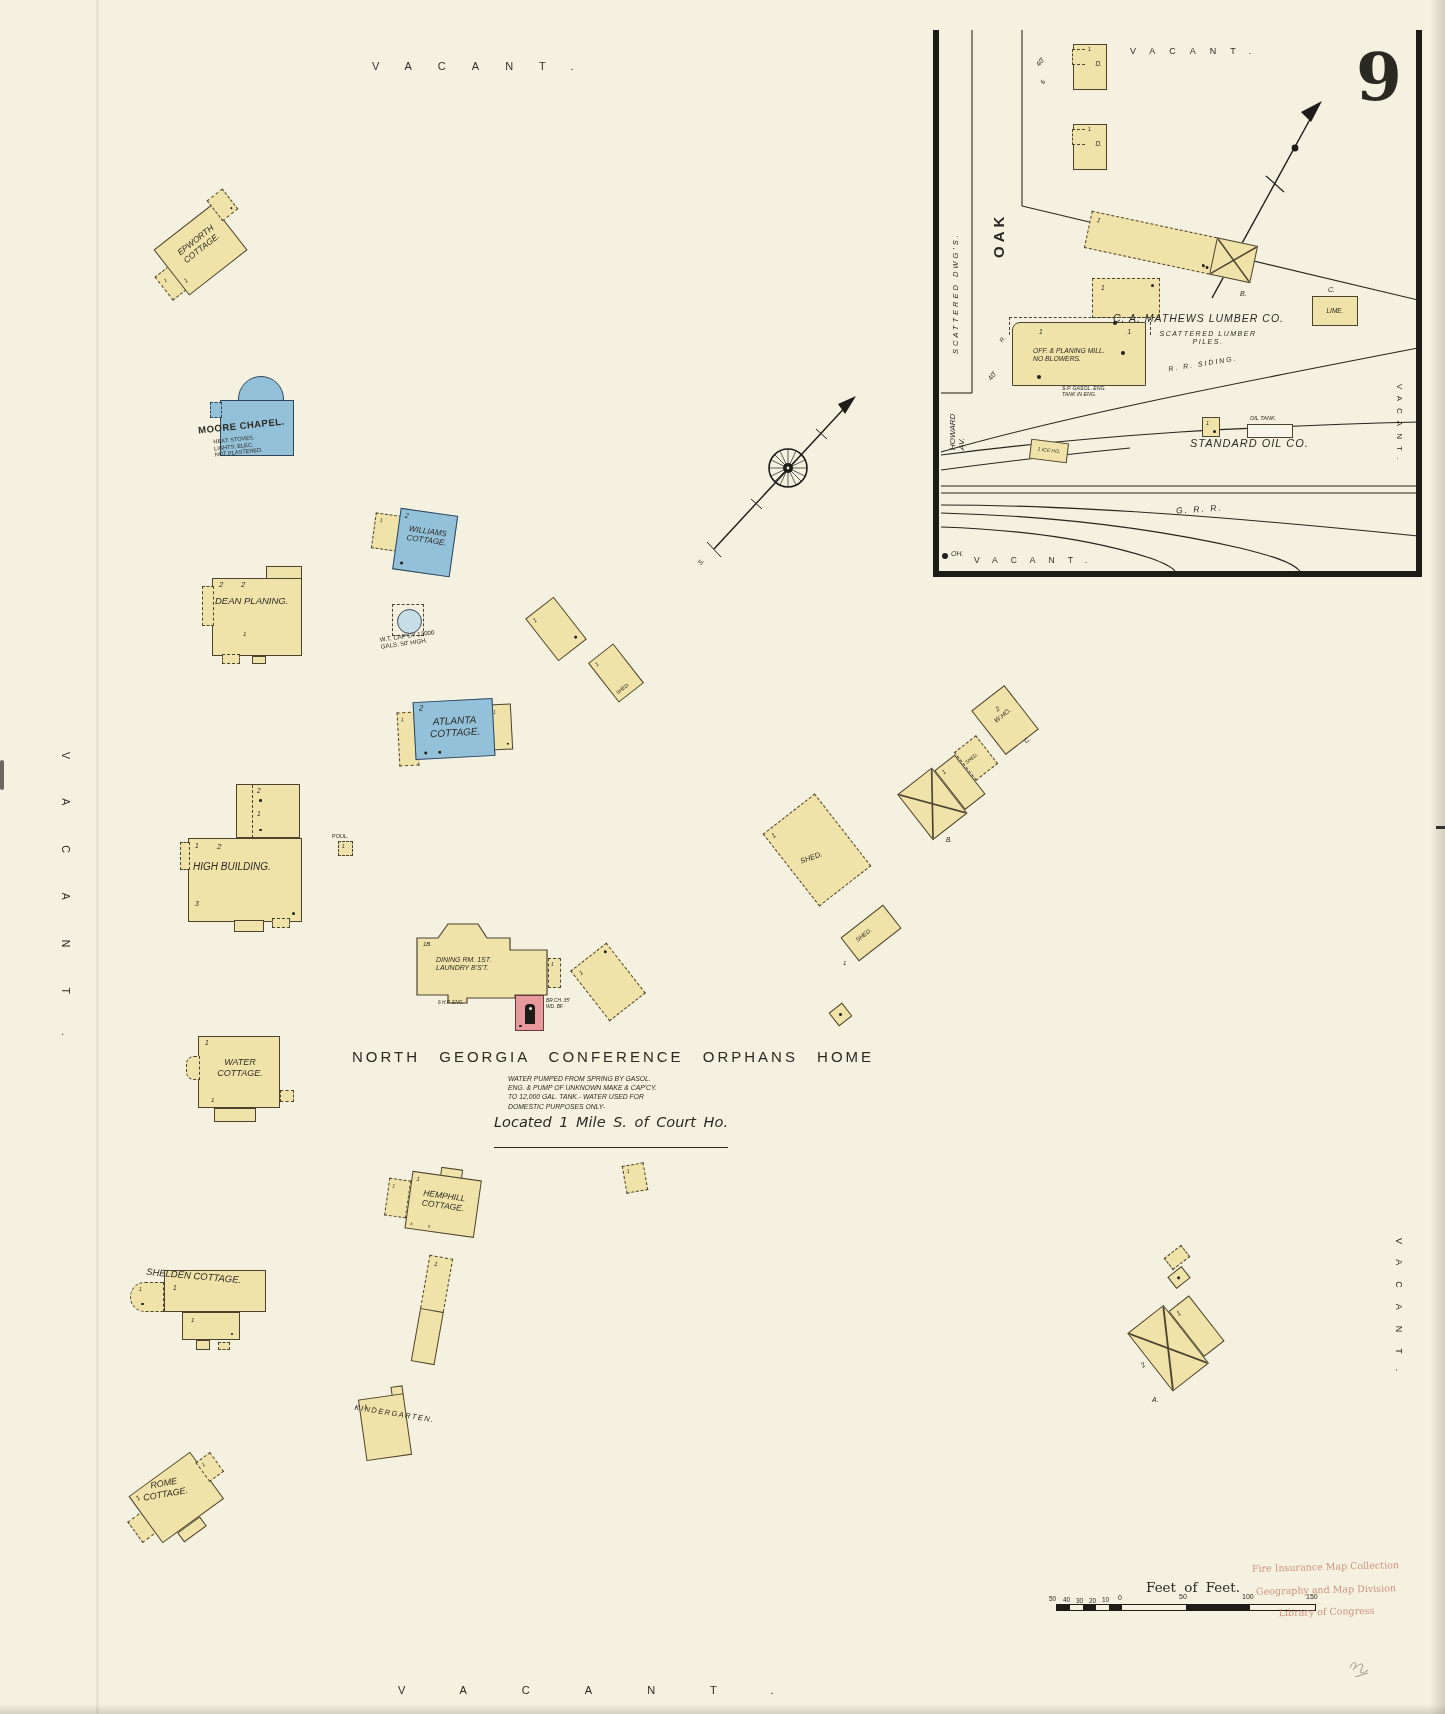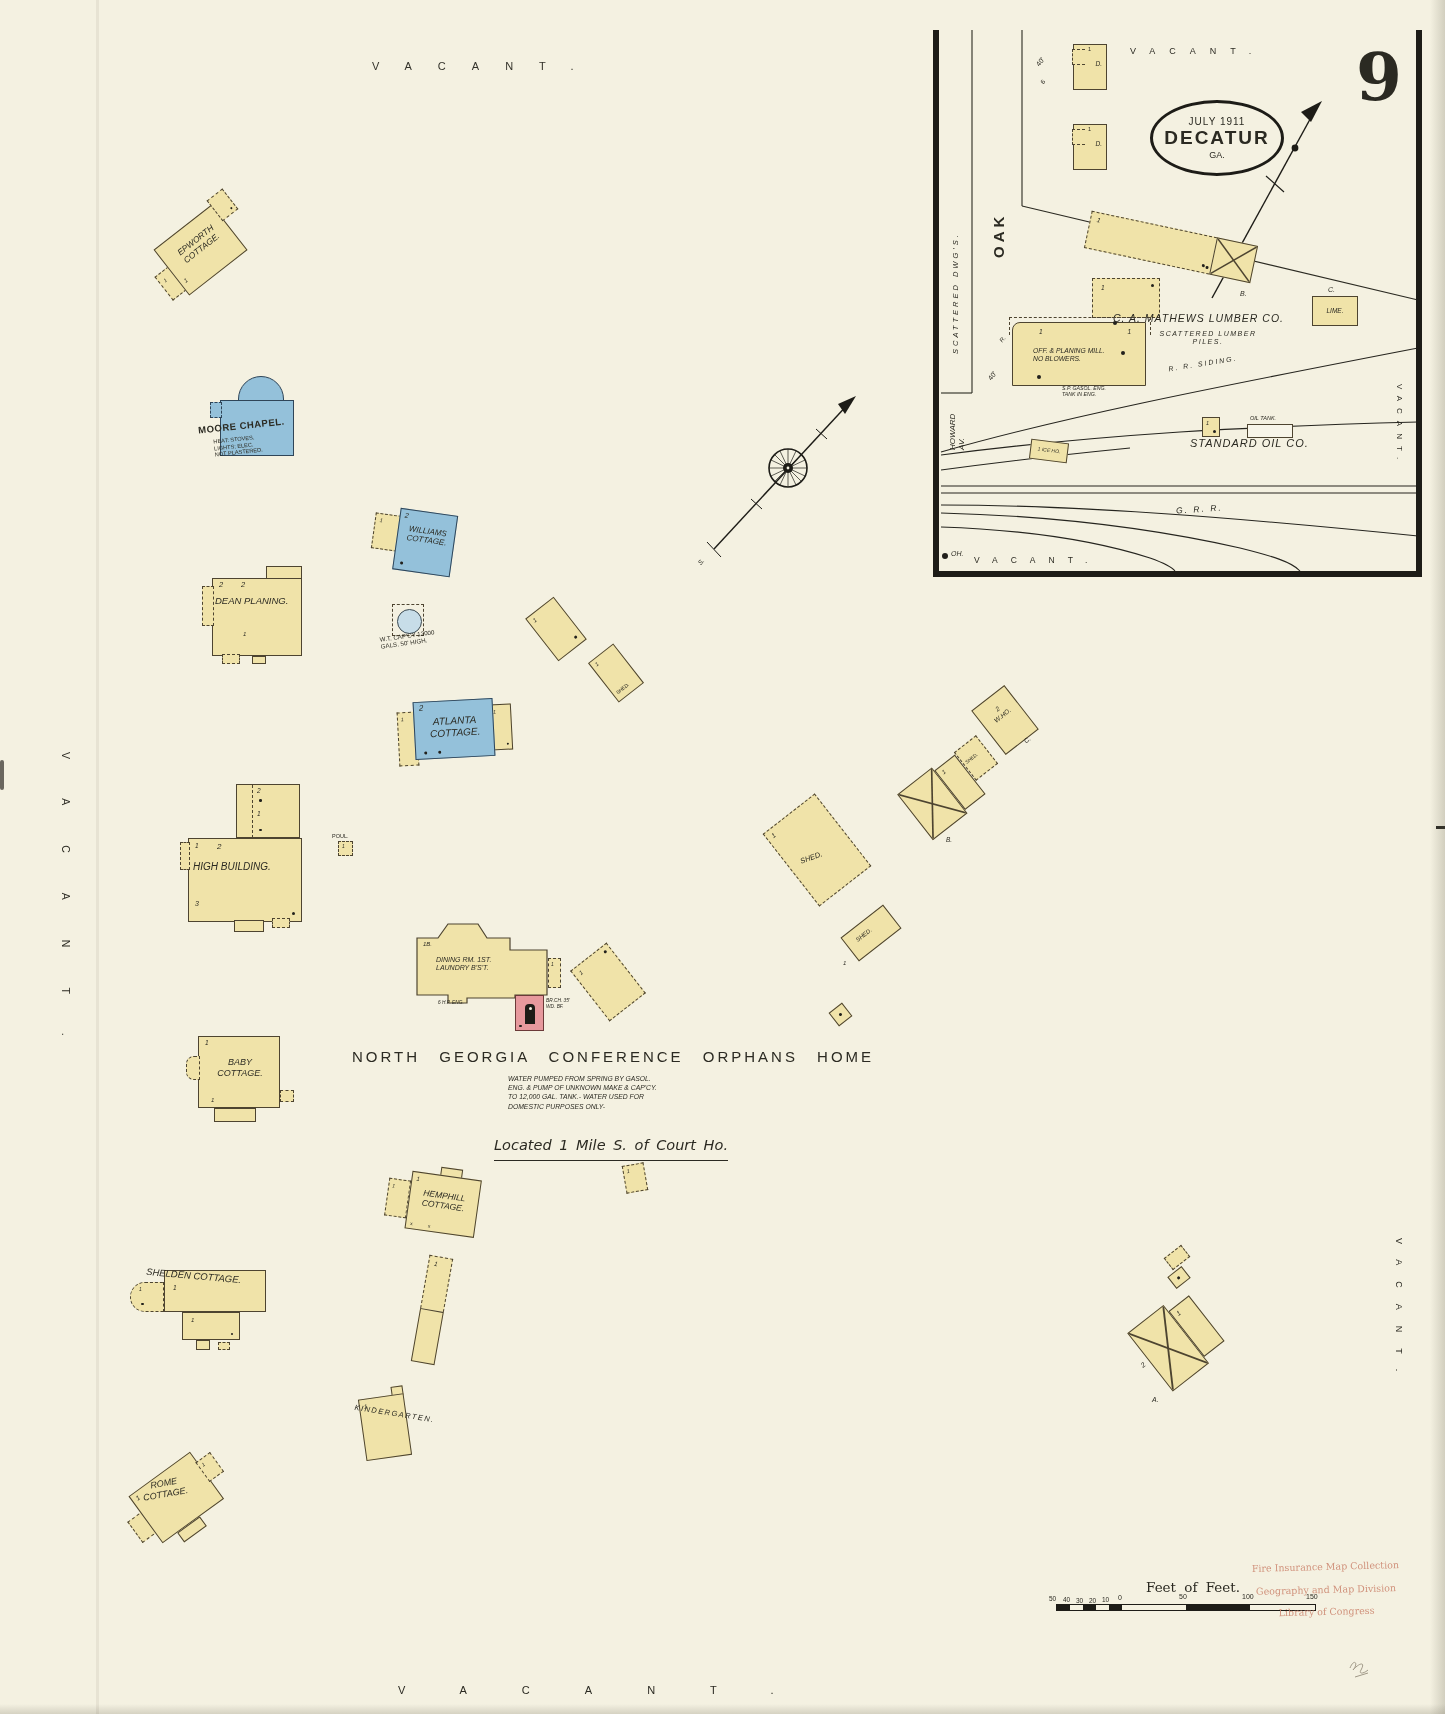--- a/index.html
+++ b/index.html
@@ -82,25 +82,20 @@
       <path d="M1350,1668 c4,-10 9,-5 3,2 c6,-7 13,-9 8,0 c-3,5 4,3 7,0"></path>
       <line x1="1355" y1="1677" x2="1368" y2="1673"></line>
     </g>
   </svg>
 
   <div class="thick" style="left:933px;top:30px;width:6px;height:547px;"></div>
   <div class="thick" style="left:933px;top:571px;width:489px;height:6px;"></div>
   <div class="thick" style="left:1416px;top:30px;width:6px;height:547px;"></div>
 
   <div class="lbl ser" style="left:1356px;top:44px;font-size:66px;font-weight:bold;line-height:1;">9</div>
-  <div style="position:absolute;left:1150px;top:100px;width:128px;height:70px;border:3px solid #1d1c17;border-radius:50%;display:flex;flex-direction:column;align-items:center;justify-content:center;">
-    <div class="lbl" style="position:static;font-size:10px;letter-spacing:1px;">JULY 1911</div>
-    <div class="lbl" style="position:static;font-size:19px;letter-spacing:2px;font-weight:bold;">DECATUR</div>
-    <div class="lbl" style="position:static;font-size:9px;">GA.</div>
-  </div>
 
   <div class="lbl vac" style="left:372px;top:60px;">VACANT.</div>
   <div class="lbl" style="left:1130px;top:46px;font-size:9px;letter-spacing:14px;">VACANT.</div>
   <div class="lbl" style="left:974px;top:555px;font-size:8.5px;letter-spacing:13px;">VACANT.</div>
   <div class="lbl vrt" style="left:1404px;top:384px;font-size:8px;letter-spacing:7px;transform:rotate(90deg);">VACANT.</div>
   <div class="lbl vrt" style="left:1404px;top:1238px;font-size:9px;letter-spacing:16px;transform:rotate(90deg);">VACANT.</div>
   <div class="lbl vrt" style="left:72px;top:752px;font-size:10.5px;letter-spacing:40px;transform:rotate(90deg);">VACANT.</div>
   <div class="lbl" style="left:398px;top:1684px;font-size:11px;letter-spacing:55px;">VACANT.</div>
 
   <div class="lbl vrt" style="left:990px;top:258px;font-size:15px;font-weight:bold;letter-spacing:4px;transform:rotate(-90deg);">OAK</div>
@@ -342,34 +337,34 @@
     </div>
   </div>
   <div class="wrap" style="left:832px;top:1006px;width:17px;height:17px;transform:rotate(-38deg);">
     <div class="bld" style="left:0;top:0;width:17px;height:17px;">
         <span class="dot" style="left:6px;top:6px;width:3px;height:3px;"></span>
       </div>
   </div>
 
   <div class="bld" style="left:198px;top:1036px;width:82px;height:72px;">
     <span class="mark" style="left:6px;top:3px;font-size:6.5px;font-style:italic;">1</span>
-    <div class="lbl it" style="left:14px;top:20px;font-size:9px;text-align:center;width:54px;">BABY
+    <div class="lbl it" style="left:14px;top:20px;font-size:9px;text-align:center;width:54px;">WATER
 COTTAGE.</div>
     <span class="mark" style="left:12px;bottom:4px;font-size:6px;font-style:italic;">1</span>
   </div>
   <div class="bld dash" style="left:186px;top:1056px;width:14px;height:24px;border-radius:8px 0 0 8px;"></div>
   <div class="bld" style="left:214px;top:1108px;width:42px;height:14px;"></div>
   <div class="bld dash" style="left:280px;top:1090px;width:14px;height:12px;"></div>
 
   <div class="lbl" style="left:352px;top:1048px;font-size:15px;letter-spacing:3px;word-spacing:12px;">NORTH  GEORGIA  CONFERENCE  ORPHANS  HOME</div>
   <div class="lbl it" style="left:508px;top:1074px;font-size:6.8px;line-height:1.35;">WATER PUMPED FROM SPRING BY GASOL.
 ENG. &amp; PUMP OF UNKNOWN MAKE &amp; CAP'CY.
 TO 12,000 GAL. TANK.- WATER USED FOR
 DOMESTIC PURPOSES ONLY-</div>
-  <div class="lbl it" style="left:494px;top:1137px;font-size:14.5px;word-spacing:3px;border-bottom:1.6px solid #2b2a22;padding-bottom:6px;font-family:'DejaVu Sans',sans-serif;">Located 1 Mile S. of Court Ho.</div>
+  <div class="lbl it" style="left:494px;top:1114px;font-size:14.5px;word-spacing:3px;border-bottom:1.6px solid #2b2a22;padding-bottom:16px;font-family:'DejaVu Sans',sans-serif;">Located 1 Mile S. of Court Ho.</div>
 
   <div class="wrap" style="left:624px;top:1164px;width:22px;height:28px;transform:rotate(-10deg);">
     <div class="bld dash" style="left:0;top:0;width:22px;height:28px;">
       <span class="mark" style="left:3px;top:3px;font-size:5.5px;font-style:italic;">1</span>
     </div>
   </div>
 
   <div class="wrap" style="left:386px;top:1170px;width:94px;height:70px;transform:rotate(8deg);">
     <div class="bld dash" style="left:0;top:14px;width:22px;height:38px;">
       <span class="mark" style="left:3px;top:4px;font-size:5px;font-style:italic;">1</span>

